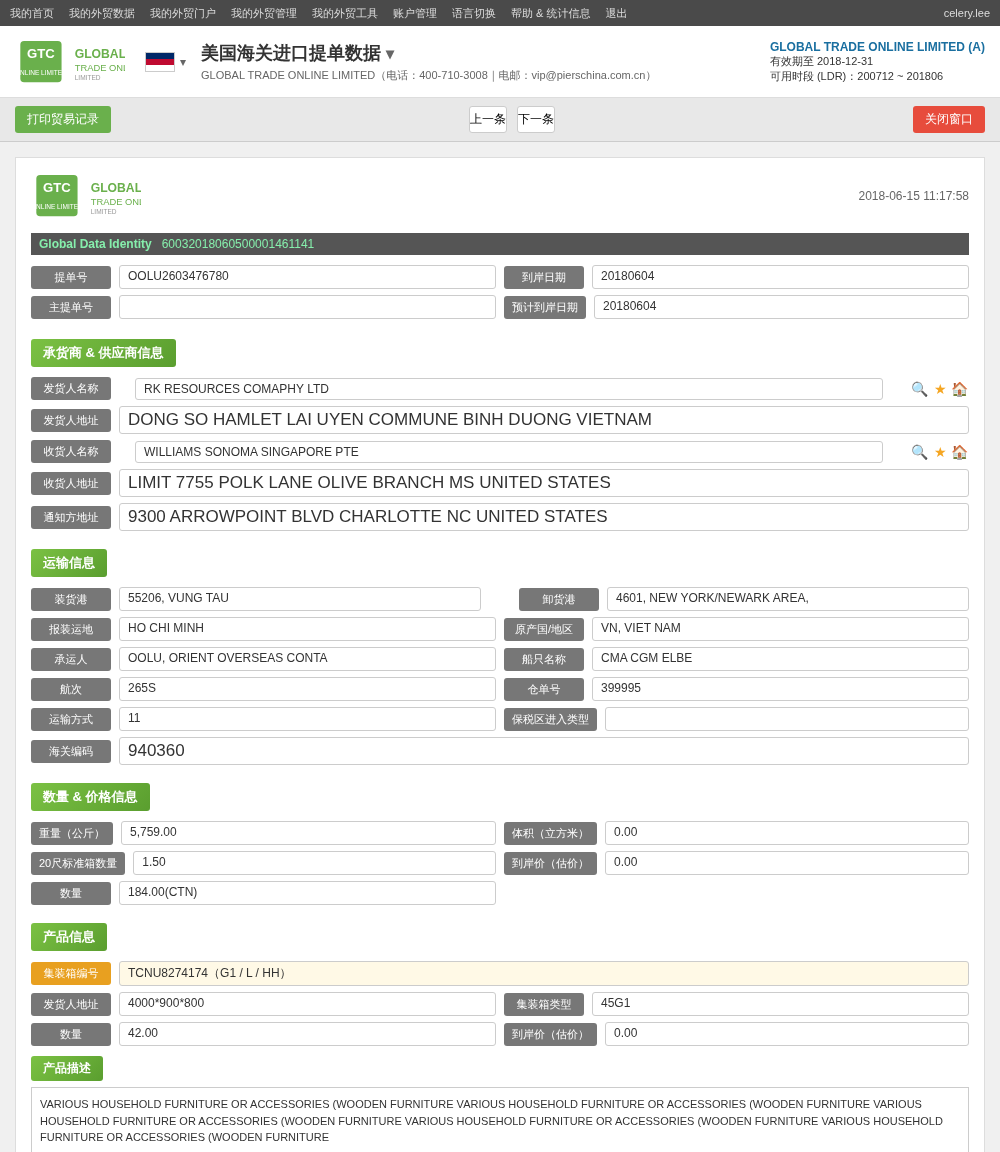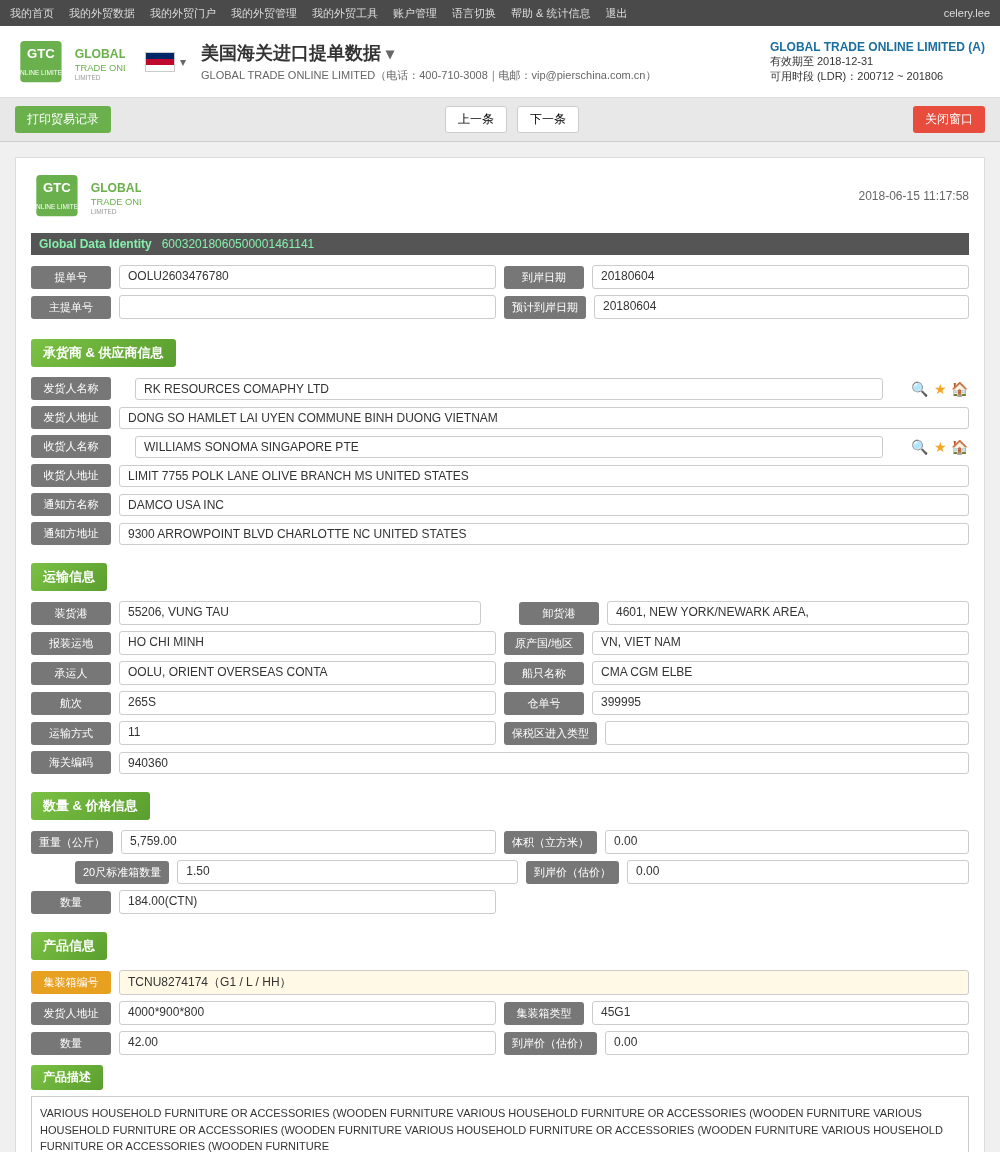--- a/index.html
+++ b/index.html
@@ -20,21 +20,21 @@
     .title-main { font-size: 18px; color: #333; font-weight: bold; }
     .title-sub { font-size: 11px; color: #666; margin-top: 3px; }
     .header-right { text-align: left; font-size: 11px; }
     .header-right .company-name { color: #1a6fa0; font-weight: bold; font-size: 12px; }
     .header-right .validity { color: #333; }
     .header-right .ldr { color: #333; }
 
     
     .toolbar { background: #e8e8e8; padding: 8px 15px; display: flex; align-items: center; gap: 10px; border-bottom: 1px solid #ccc; }
     .btn-print { background: #6ab04c; color: #fff; border: none; padding: 5px 12px; border-radius: 3px; cursor: pointer; font-size: 12px; }
-    .btn-nav { background: #fff; border: 1px solid #ccc; padding: 4px 12px; border-radius: 3px; cursor: pointer; font-size: 12px; }
+    .btn-nav { background: #fff; border: 1px solid #ccc; padding: 4px 0; border-radius: 3px; cursor: pointer; font-size: 12px; }
     .btn-close { background: #e74c3c; color: #fff; border: none; padding: 5px 12px; border-radius: 3px; cursor: pointer; font-size: 12px; margin-left: auto; }
 
     
     .main-content { background: #f0f0f0; padding: 15px; }
     .record-card { background: #fff; border: 1px solid #ddd; padding: 15px; margin-bottom: 0; }
 
     
     .card-header { display: flex; justify-content: space-between; align-items: center; margin-bottom: 15px; }
     .card-timestamp { font-size: 12px; color: #666; }
 
@@ -63,21 +63,21 @@
     
     .prod-desc-header { background: linear-gradient(135deg, #7bc143, #5a9e2f); color: #fff; padding: 4px 12px; border-radius: 3px; font-size: 12px; font-weight: bold; display: inline-block; margin-bottom: 6px; }
     .prod-desc-text { border: 1px solid #ccc; padding: 8px; font-size: 11px; color: #333; line-height: 1.5; margin-bottom: 8px; }
 
     
     .gto-logo-svg { width: 110px; height: 45px; }
 
     .section-wrapper { margin-bottom: 8px; }
 
     .field-row-address { margin-bottom: 6px; display: flex; align-items: center; gap: 8px; }
-    .field-value-address { border: 1px solid #ccc; padding: 3px 8px; border-radius: 3px; flex: 1; font-size: 12px; background: #fff; }
+    .field-value-address { border: 1px solid #ccc; padding: 3px 8px; border-radius: 3px; flex: 1; font-size: 17px; background: #fff; }
 
     .half-row { display: flex; gap: 8px; }
     .half-row .field-col { flex: 1; display: flex; align-items: center; gap: 8px; }
   </style>
 </head>
 <body>
 
 <div class="top-nav">
   <div class="top-nav-left">
     <span class="top-nav-item">我的首页</span>
@@ -203,24 +203,20 @@
         </div>
       </div>
 
       
       <div class="field-row-address">
         <span class="field-label">收货人地址</span>
         <span class="field-value-address">LIMIT 7755 POLK LANE OLIVE BRANCH MS UNITED STATES</span>
       </div>
 
       
-      <div class="field-row-address">
-        <span class="field-label">通知方名称</span>
-        <span class="field-value-address">DAMCO USA INC</span>
-      </div>
 
       
       <div class="field-row-address">
         <span class="field-label">通知方地址</span>
         <span class="field-value-address">9300 ARROWPOINT BLVD CHARLOTTE NC UNITED STATES</span>
       </div>
     </div>
 
     <div class="section-wrapper" style="margin-top:10px;">
       <div class="section-header">运输信息</div>
@@ -299,21 +295,21 @@
         <div class="half-row field-col">
           <span class="field-label">重量（公斤）</span>
           <span class="field-value">5,759.00</span>
         </div>
         <div class="half-row field-col">
           <span class="field-label">体积（立方米）</span>
           <span class="field-value">0.00</span>
         </div>
       </div>
 
-      <div class="half-row" style="margin-bottom:6px;margin-left:44px;">
+      <div class="half-row" style="margin-bottom:6px;">
         <div class="half-row field-col">
           <span class="field-label">20尺标准箱数量</span>
           <span class="field-value">1.50</span>
         </div>
         <div class="half-row field-col">
           <span class="field-label">到岸价（估价）</span>
           <span class="field-value">0.00</span>
         </div>
       </div>
 

